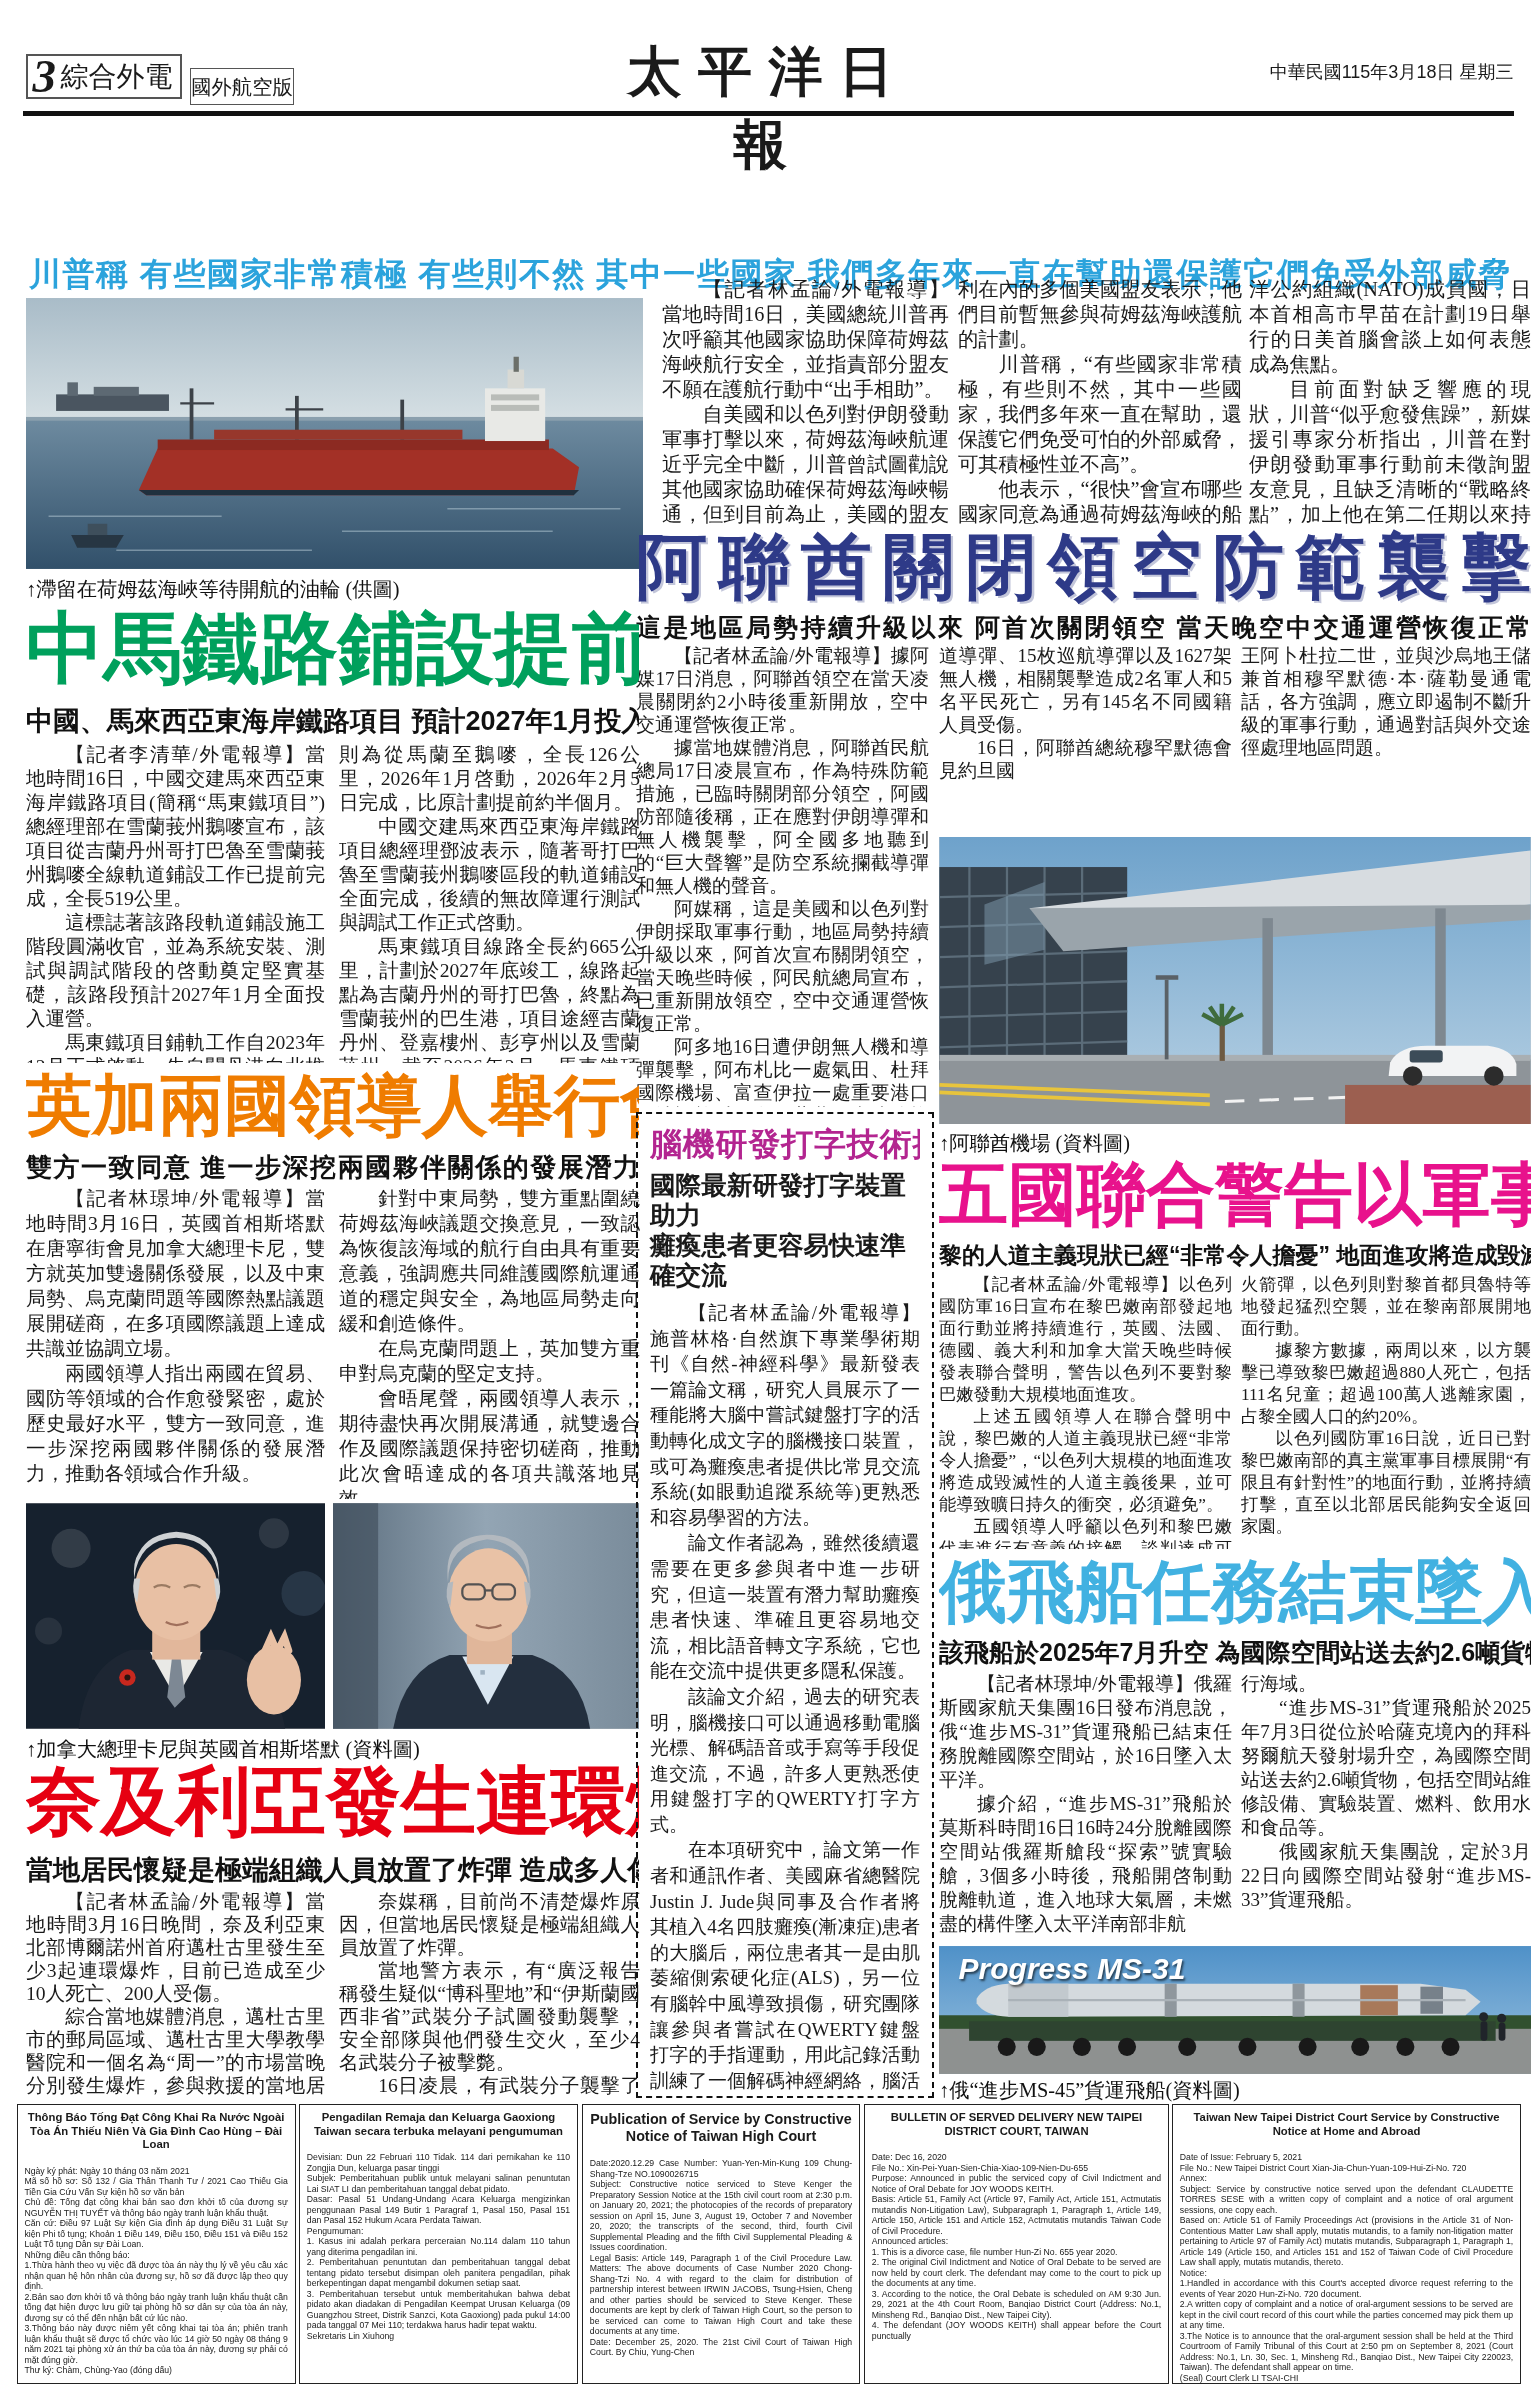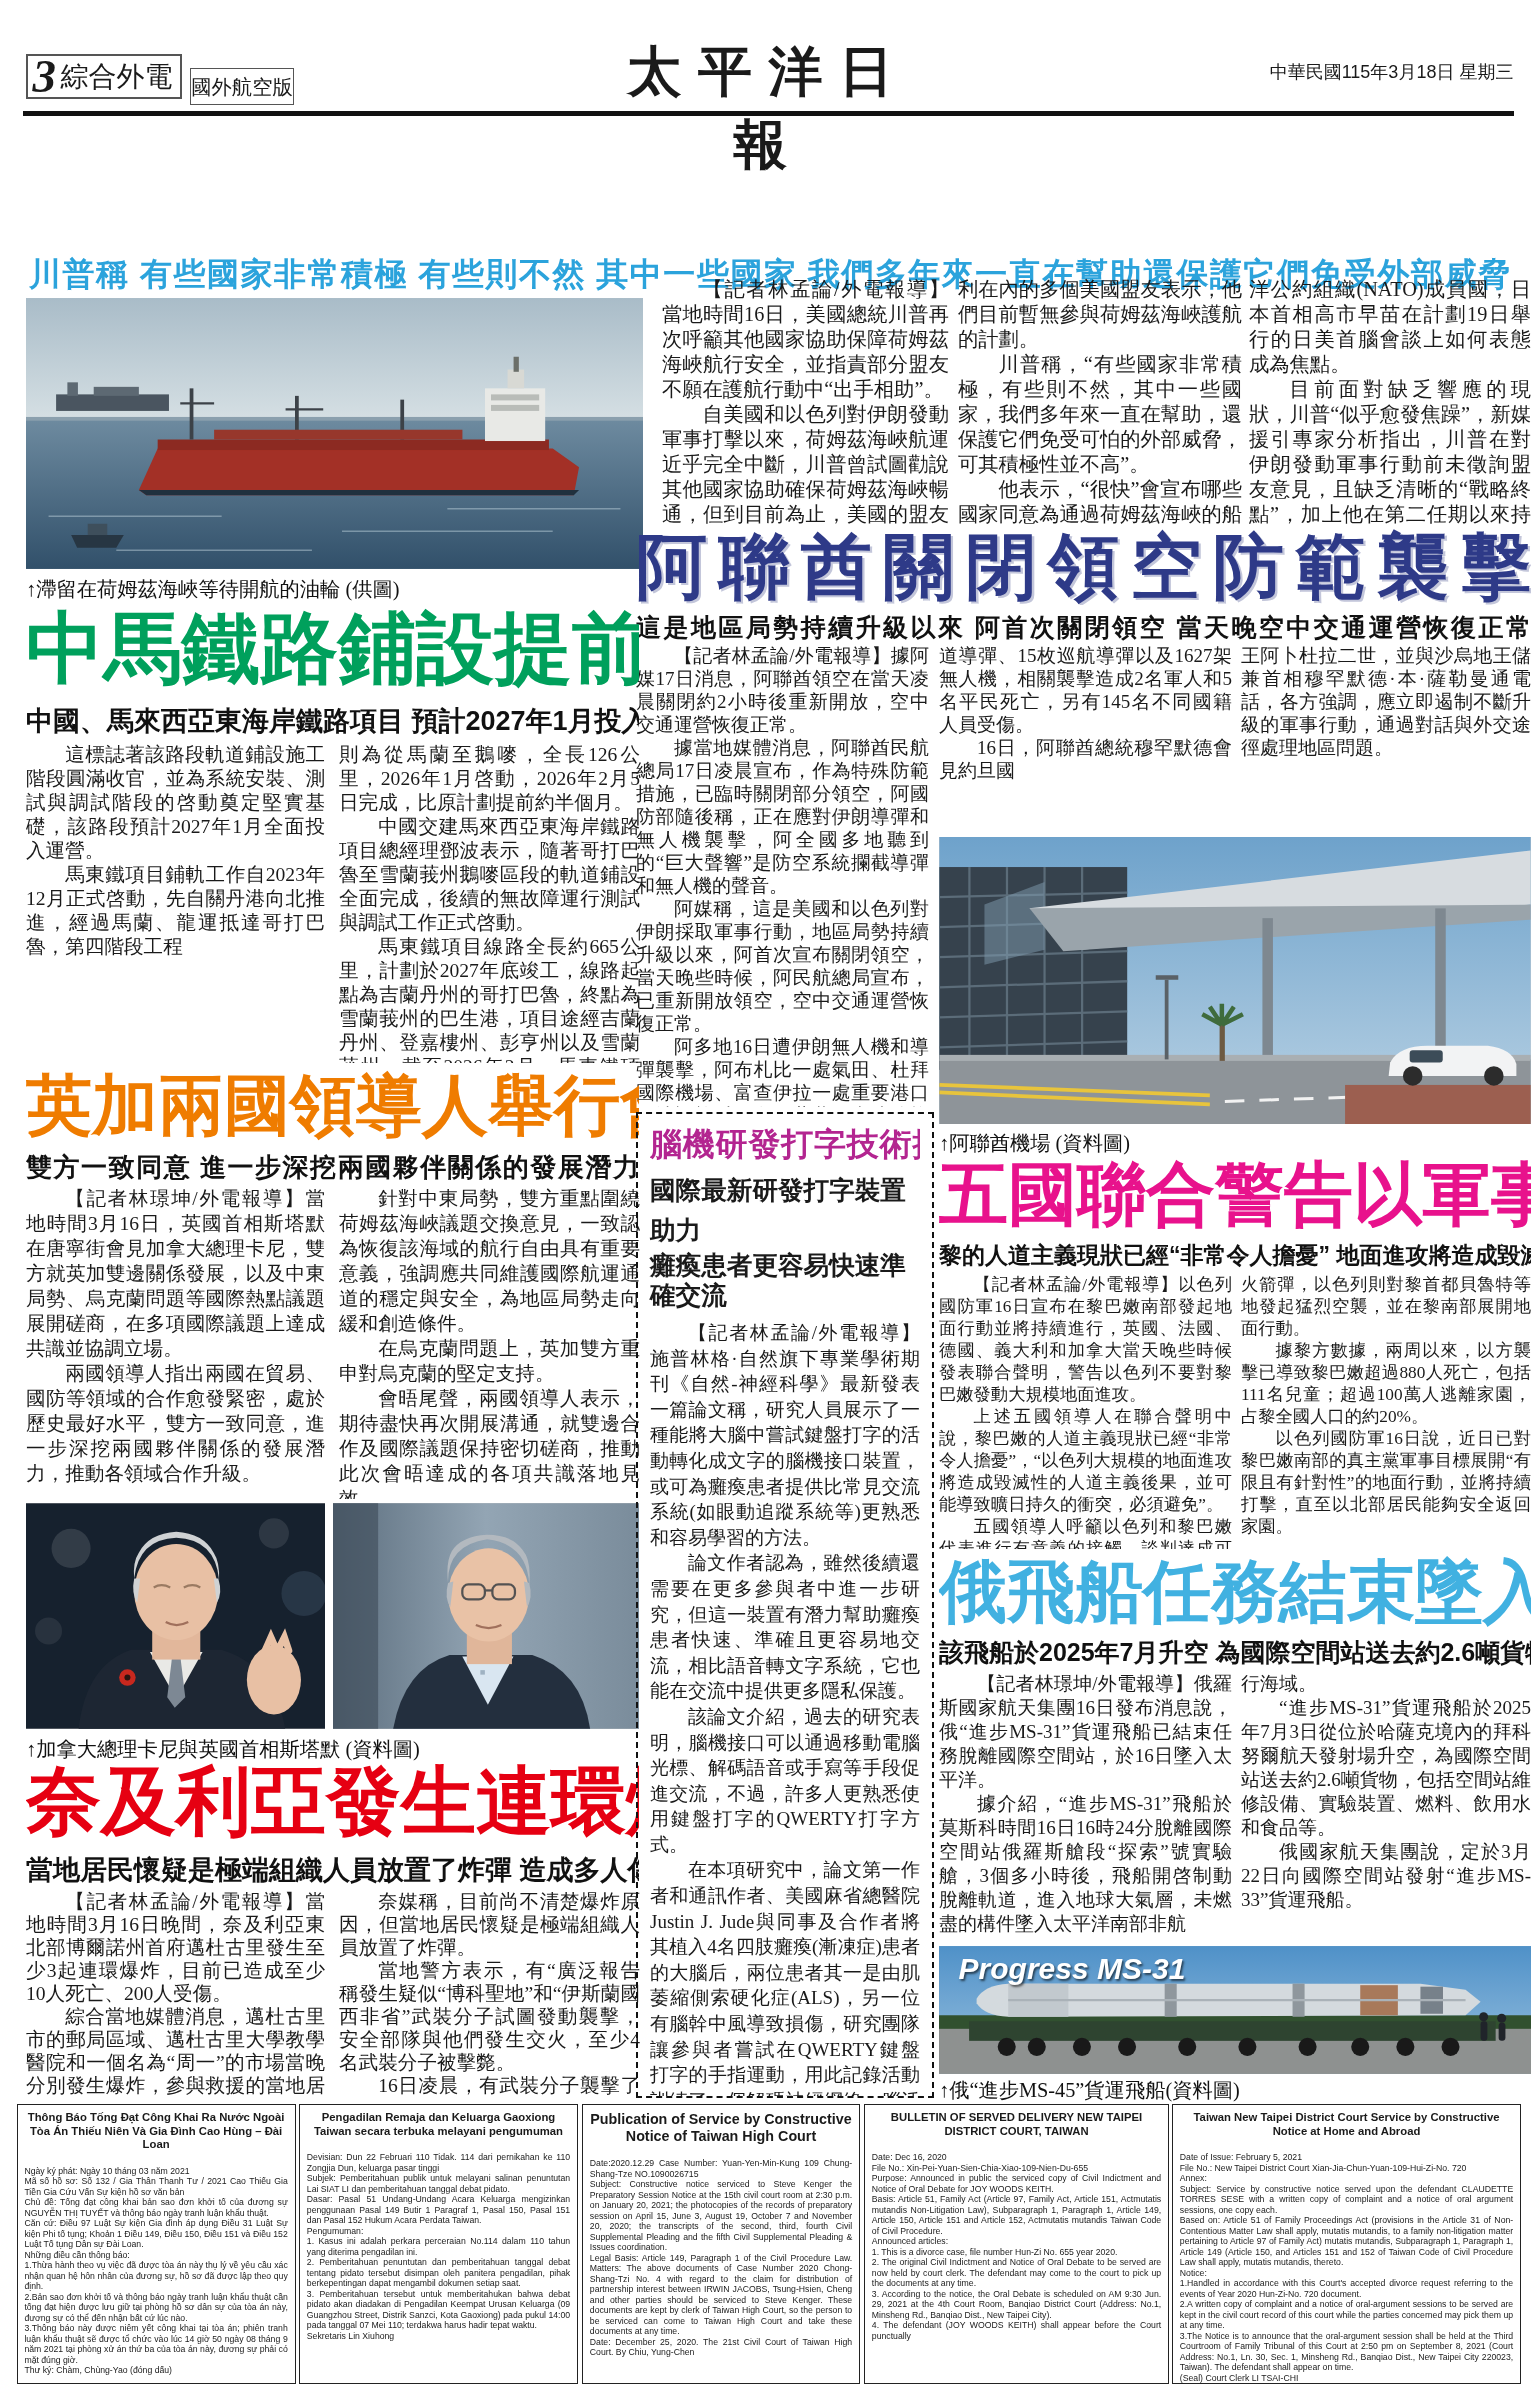--- a/index.html
+++ b/index.html
@@ -174,20 +174,21 @@
         <rect x="300" y="190" width="5" height="106" fill="#5a6166"></rect>
           <rect x="288" y="184" width="30" height="6" fill="#5a6166"></rect>
       </g>
     </svg>
   </div>
   <div class="abs cap" style="left:939px;top:1129px;width:451px;">↑阿聯酋機場 (資料圖)</div>
 
   <div class="abs hline spread" style="left:26px;top:606px;width:613px;font-size:78px;line-height:84px;color:#00a05c;">中馬鐵路鋪設提前完成</div>
   <div class="abs sub spread" style="left:26px;top:703px;width:613px;font-size:27px;">中國、馬來西亞東海岸鐵路項目 預計2027年1月投入運營</div>
   <div class="abs coltxt" style="left:26px;top:743px;width:299px;height:320px;font-size:19.6px;line-height:24px;">
+      <p>【記者李清華/外電報導】當地時間16日，中國交建馬來西亞東海岸鐵路項目(簡稱“馬東鐵項目”)總經理部在雪蘭莪州鵝嘜宣布，該項目從吉蘭丹州哥打巴魯至雪蘭莪州鵝嘜全線軌道鋪設工作已提前完成，全長519公里。</p>
       <p>這標誌著該路段軌道鋪設施工階段圓滿收官，並為系統安裝、測試與調試階段的啓動奠定堅實基礎，該路段預計2027年1月全面投入運營。</p>
       <p>馬東鐵項目鋪軌工作自2023年12月正式啓動，先自關丹港向北推進，經過馬蘭、龍運抵達哥打巴魯，第四階段工程</p>
     </div>
   <div class="abs coltxt" style="left:339px;top:743px;width:301px;height:320px;font-size:19.6px;line-height:24px;">
       <p class="cont">則為從馬蘭至鵝嘜，全長126公里，2026年1月啓動，2026年2月5日完成，比原計劃提前約半個月。</p>
       <p>中國交建馬來西亞東海岸鐵路項目總經理鄧波表示，隨著哥打巴魯至雪蘭莪州鵝嘜區段的軌道鋪設全面完成，後續的無故障運行測試與調試工作正式啓動。</p>
       <p>馬東鐵項目線路全長約665公里，計劃於2027年底竣工，線路起點為吉蘭丹州的哥打巴魯，終點為雪蘭莪州的巴生港，項目途經吉蘭丹州、登嘉樓州、彭亨州以及雪蘭莪州，截至2026年2月，馬東鐵項目整體進度約達92.62%。</p>
     </div>
 
   <div class="abs hline spread" style="left:26px;top:1068px;width:613px;font-size:66px;line-height:74px;color:#ef7c00;">英加兩國領導人舉行會晤</div>
@@ -266,21 +267,21 @@
       <p>綜合當地媒體消息，邁杜古里市的郵局區域、邁杜古里大學教學醫院和一個名為“周一”的市場當晚分別發生爆炸，參與救援的當地居民對美媒表示，郵局區域和“周一”市場運出了至少10具屍體，傷者已超過200人。</p>
     </div>
   <div class="abs coltxt" style="left:339px;top:1890px;width:301px;height:208px;font-size:19.6px;line-height:23px;">
       <p>奈媒稱，目前尚不清楚爆炸原因，但當地居民懷疑是極端組織人員放置了炸彈。</p>
       <p>當地警方表示，有“廣泛報告稱發生疑似“博科聖地”和“伊斯蘭國西非省”武裝分子試圖發動襲擊，安全部隊與他們發生交火，至少4名武裝分子被擊斃。</p>
       <p>16日凌晨，有武裝分子襲擊了巴嘎地區一處軍事基地，同日，位於博爾諾州的巴加、布魯姆和包博三處城鎮也遭到武裝分子襲擊。</p>
     </div>
 
   <div class="abs bcibox" style="left:636px;top:1112px;width:298px;height:986px;">
     <div class="hline" style="font-size:32px;line-height:39px;color:#b32590;letter-spacing:0.8px;">腦機研發打字技術提升</div>
-    <div class="sans" style="font-size:25.6px;line-height:40px;font-weight:700;margin-top:6px;">國際最新研發打字裝置 助力</div>
+    <div class="sans" style="font-size:25.6px;line-height:30px;font-weight:700;margin-top:6px;">國際最新研發打字裝置 助力</div>
     <div class="sans" style="font-size:25.6px;line-height:30px;font-weight:700;">癱瘓患者更容易快速準確交流</div>
     <div class="coltxt" style="margin-top:10.5px;height:835px;font-size:19px;line-height:25.6px;">
         <p>【記者林孟論/外電報導】施普林格·自然旗下專業學術期刊《自然-神經科學》最新發表一篇論文稱，研究人員展示了一種能將大腦中嘗試鍵盤打字的活動轉化成文字的腦機接口裝置，或可為癱瘓患者提供比常見交流系統(如眼動追蹤系統等)更熟悉和容易學習的方法。</p>
         <p>論文作者認為，雖然後續還需要在更多參與者中進一步研究，但這一裝置有潛力幫助癱瘓患者快速、準確且更容易地交流，相比語音轉文字系統，它也能在交流中提供更多隱私保護。</p>
         <p>該論文介紹，過去的研究表明，腦機接口可以通過移動電腦光標、解碼語音或手寫等手段促進交流，不過，許多人更熟悉使用鍵盤打字的QWERTY打字方式。</p>
         <p>在本項研究中，論文第一作者和通訊作者、美國麻省總醫院Justin J. Jude與同事及合作者將其植入4名四肢癱瘓(漸凍症)患者的大腦后，兩位患者其一是由肌萎縮側索硬化症(ALS)，另一位有腦幹中風導致損傷，研究團隊讓參與者嘗試在QWERTY鍵盤打字的手指運動，用此記錄活動訓練了一個解碼神經網絡，腦活動由植入中央前回自主運動的腦區的電極記錄。</p>
       </div>
   </div>
 
   <div class="abs hline spread" style="left:939px;top:1157px;width:592px;font-size:69px;line-height:75px;color:#e8128c;">五國聯合警告以軍事行動</div>

